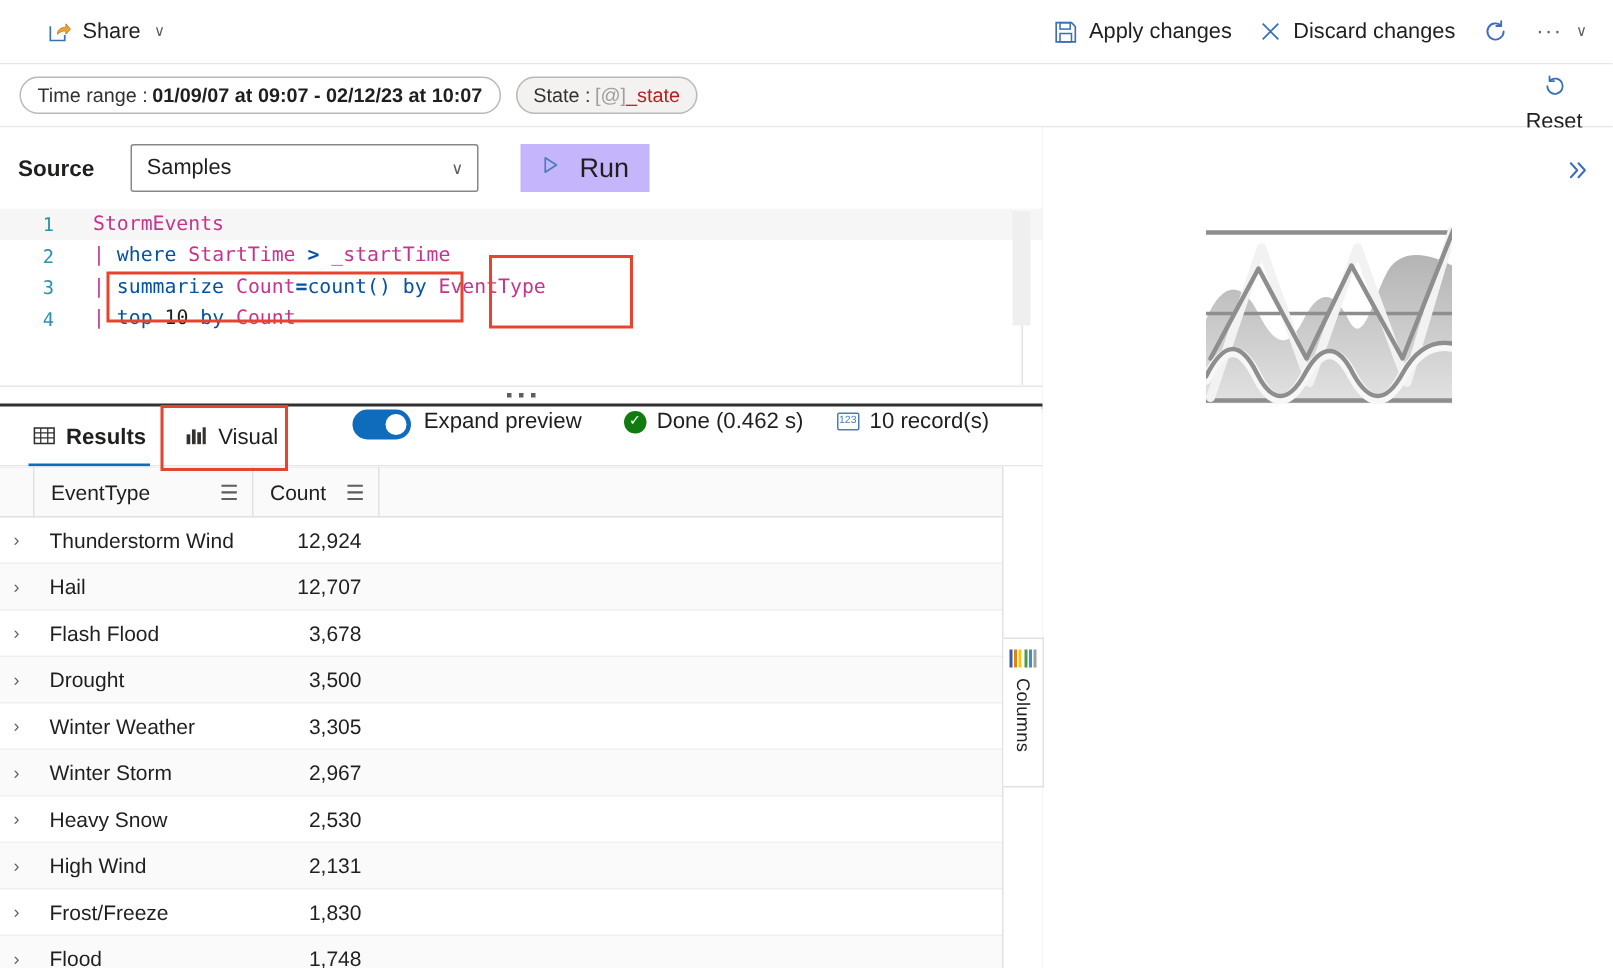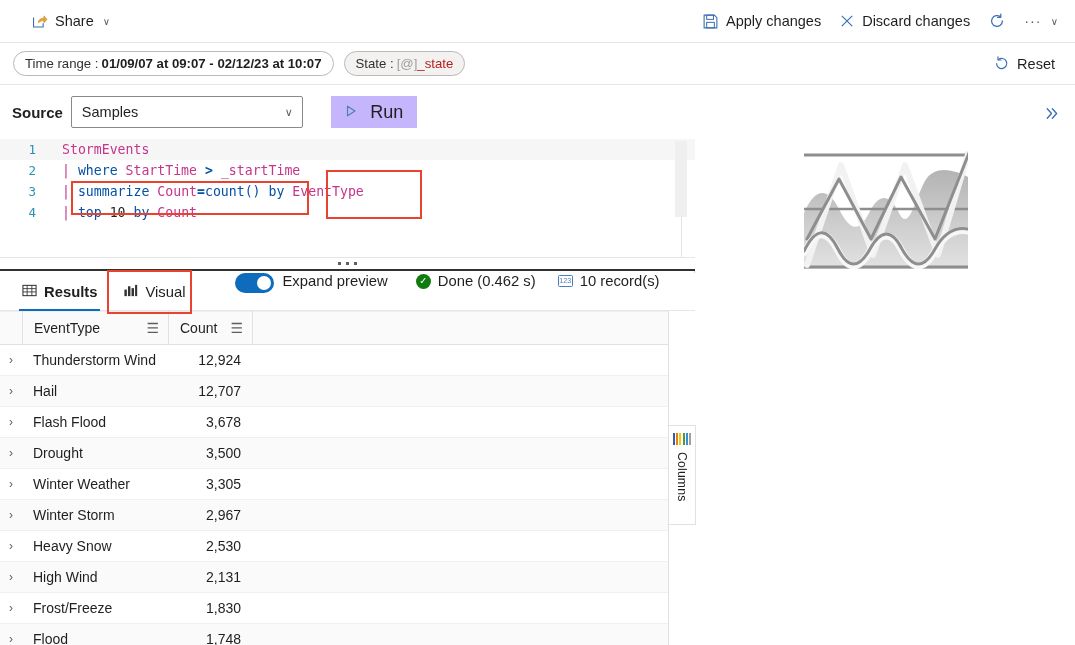--- a/index.html
+++ b/index.html
@@ -52,21 +52,21 @@
   .pill.shaded { background: #f3f2f1; border-color: #b9b9b9; }
   .pill .lbl { color: #323130; }
   .pill .val { font-weight: bold; color: #201f1e; margin-left: 3px; }
   .pill .dim { color: #a19f9d; margin-left: 3px; }
   .pill .dim2 { color: #b91c1c; }
   .pill-wrap { margin-left: 13px; display: flex; align-items: center; gap: 10px; }
   .reset-btn {
     margin-left: auto; margin-right: 14px;
     display: flex; align-items: center; gap: 7px;
     font-size: 14.5px; color: #201f1e; cursor: pointer;
-    height: 30px; padding: 0 6px;
+    height: 30px; padding: 0 6px; flex-direction: column;
   }
 
   
   .leftpane {
     position: absolute; top: 85px; left: 0;
     width: 695px; height: 560px;
     background: #ffffff;
     border-right: 1px solid #d6d6d6;
   }
 
@@ -74,21 +74,21 @@
     position: absolute; top: 0; left: 0;
     width: 695px; height: 54px;
     display: flex; align-items: center;
     background: #ffffff;
   }
   .source-label {
     margin-left: 12px; font-size: 15px; font-weight: bold; color: #201f1e;
   }
   .source-select {
     position: relative;
-    margin-left: 8px;
+    margin-left: 24px;
     width: 232px; height: 32px;
     border: 1px solid #8a8886; border-radius: 2px;
     background: #fff;
     display: flex; align-items: center;
     cursor: pointer;
   }
   .source-select .selval { margin-left: 10px; font-size: 14.5px; color: #201f1e; }
   .source-select .selchev { position: absolute; right: 9px; font-size: 11px; color: #605e5c; }
 
   .run-btn {

